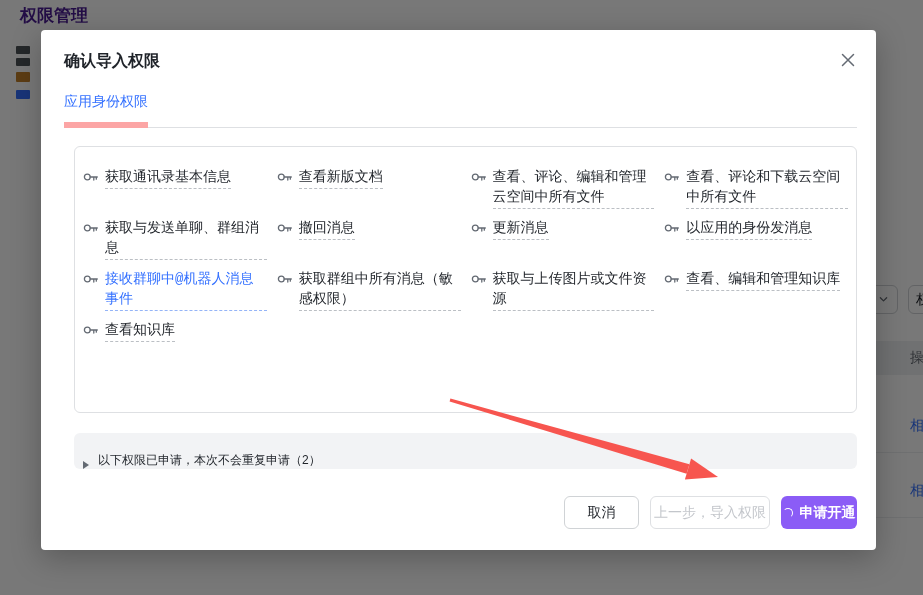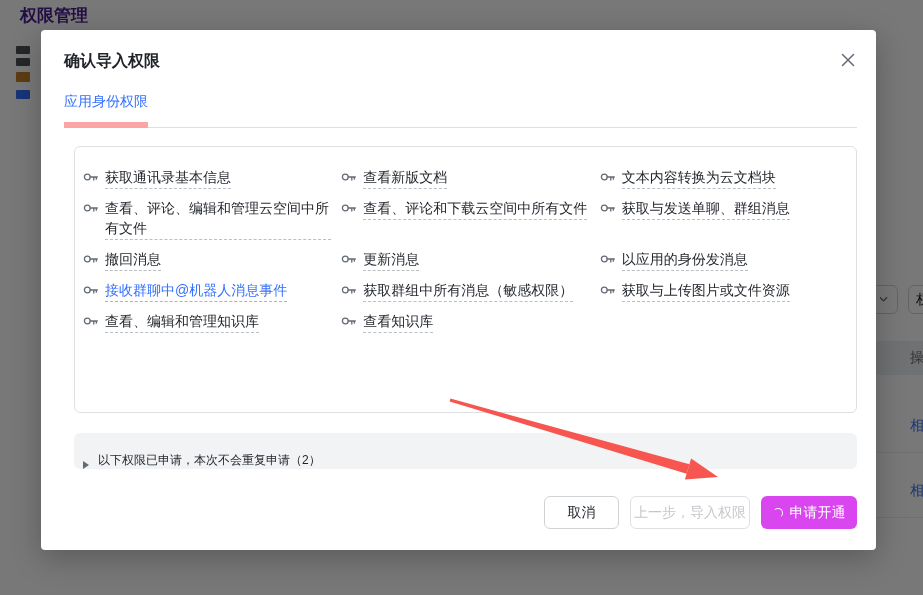--- a/index.html
+++ b/index.html
@@ -43,33 +43,33 @@
   .tabbar { position:absolute; left:23px; right:19px; top:60px; height:38px; border-bottom:1px solid #dee0e3; }
   .tab { position:absolute; left:0; top:3px; height:35px; font-size:14px; color:#3370ff; border-bottom:6px solid #fca5a5; padding-bottom:10px; }
 
   .section { position:absolute; left:33px; width:783px; }
   .section.expanded { top:116px; height:267px; border:1px solid #dee0e3; border-radius:6px; overflow:hidden; }
   .sec-header { height:34px; background:#f5f6f7; display:flex; align-items:center; gap:9px; padding-left:9px; font-size:14px; color:#1f2329; cursor:pointer; }
   .caret-down { width:0; height:0; border-left:4.5px solid transparent; border-right:4.5px solid transparent; border-top:6px solid #646a73; }
   .caret-right { width:0; height:0; border-top:4.5px solid transparent; border-bottom:4.5px solid transparent; border-left:6px solid #646a73; }
 
   .perm-body { padding:20px 8px 14px 8px; height:231px; overflow:hidden; }
-  .perm-grid { display:grid; grid-template-columns:1fr 1fr 1fr; column-gap:10px; }
+  .perm-grid { display:grid; grid-template-columns:1fr 1fr 1fr 1fr; column-gap:10px;font-family:Liberation Mono, monospace; }
   .perm-item { display:flex; align-items:flex-start; gap:6px; margin-bottom:9px; font-size:14px; line-height:20px; color:#1f2329; cursor:pointer; }
   .perm-item .key { flex:0 0 auto; width:16px; height:16px; margin-top:2px; }
   .perm-label { border-bottom:1px dashed #bbbfc4; padding-bottom:1px; }
   .perm-item.blue .perm-label { color:#3370ff; border-bottom-color:#94b4f7; }
 
   .section.collapsed { top:403px; height:36px; background:#f2f3f5; border-radius:6px; display:flex; align-items:flex-end; gap:9px; padding-left:9px; font-size:12px; color:#1f2329; cursor:pointer; }
 
   .footer { position:absolute; right:19px; top:466px; display:flex; gap:11px;padding-left:43px; }
   .btn { height:33px; border-radius:6px; font-size:14px; display:inline-flex; align-items:center; justify-content:center; cursor:pointer; font-family:inherit; }
   .btn.cancel { width:75px; background:#fff; border:1px solid #d0d3d6; color:#1f2329; }
   .btn.back { width:120px; background:#fff; border:1px solid #dee0e3; color:#c3c6cb; cursor:not-allowed; }
-  .btn.apply { width:96px; background:#d946ef; border:none; color:#fff; gap:7px; }
+  .btn.apply { width:76px; background:#8b5cf6; border:none; color:#fff; gap:7px;font-weight:bold; }
   .spinner { width:10px; height:10px; border-radius:50%; border:1.6px solid transparent; border-top-color:#fff; border-right-color:#fff;
              animation:spin 1s linear infinite; }
   @keyframes spin { to { transform:rotate(360deg); } }
 
   .arrow-layer { position:absolute; inset:0; z-index:60; pointer-events:none; }
 </style>
 </head>
 <body>
 
 <div class="bg-page">
@@ -133,27 +133,20 @@
 
 
   <div class="perm-item">
     <svg class="key" viewBox="0 0 16 16">
       <circle cx="4.3" cy="8" r="2.9" fill="none" stroke="#646a73" stroke-width="1.3"></circle>
       <path d="M7.3 8 H14.3 M10.8 8 v3 M13.3 8 v2.2" fill="none" stroke="#646a73" stroke-width="1.3" stroke-linecap="round"></path>
     </svg>
     <span class="perm-label">查看新版文档</span>
   </div>
 
-  <div class="perm-item">
-    <svg class="key" viewBox="0 0 16 16">
-      <circle cx="4.3" cy="8" r="2.9" fill="none" stroke="#646a73" stroke-width="1.3"></circle>
-      <path d="M7.3 8 H14.3 M10.8 8 v3 M13.3 8 v2.2" fill="none" stroke="#646a73" stroke-width="1.3" stroke-linecap="round"></path>
-    </svg>
-    <span class="perm-label">文本内容转换为云文档块</span>
-  </div>
 
   <div class="perm-item">
     <svg class="key" viewBox="0 0 16 16">
       <circle cx="4.3" cy="8" r="2.9" fill="none" stroke="#646a73" stroke-width="1.3"></circle>
       <path d="M7.3 8 H14.3 M10.8 8 v3 M13.3 8 v2.2" fill="none" stroke="#646a73" stroke-width="1.3" stroke-linecap="round"></path>
     </svg>
     <span class="perm-label">查看、评论、编辑和管理云空间中所有文件</span>
   </div>
 
   <div class="perm-item">

